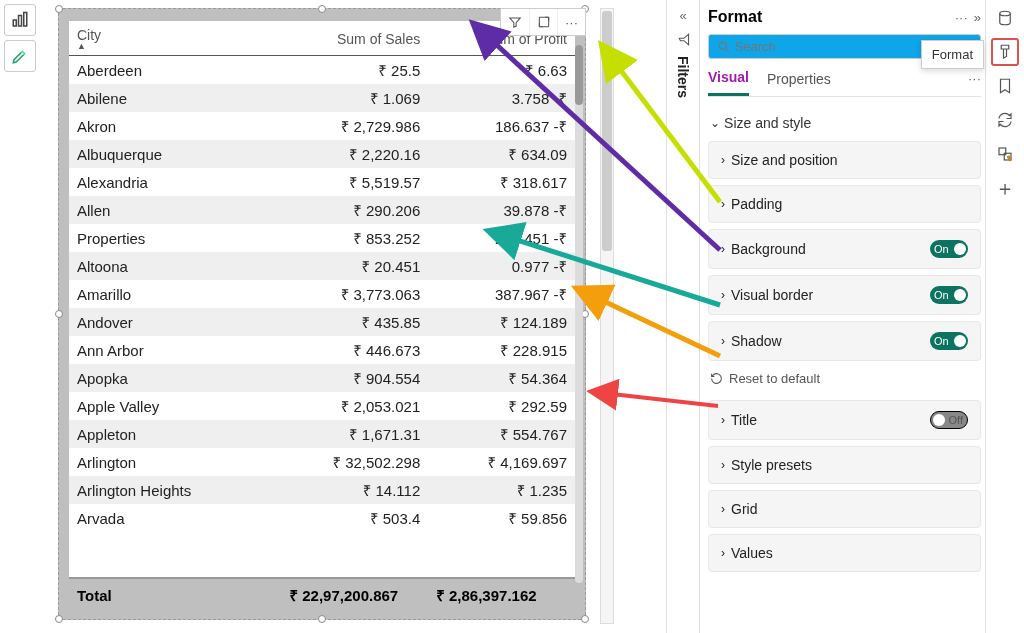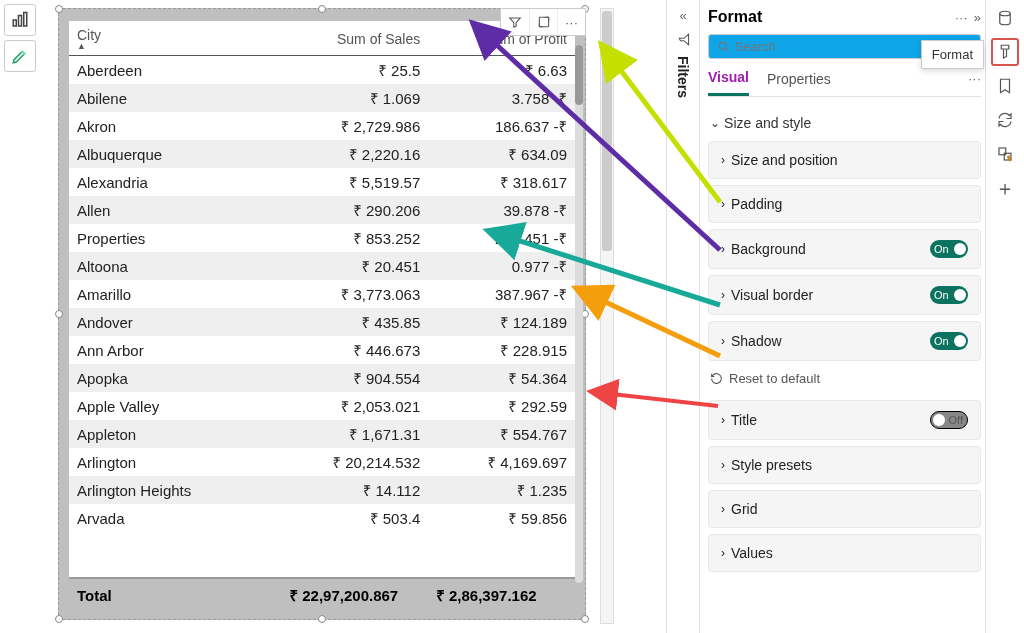--- a/index.html
+++ b/index.html
@@ -358,21 +358,21 @@
               <td class="num" style="width:29%">₹ 2,053.021</td>
               <td class="num" style="width:29%">₹ 292.59</td>
             </tr>
             <tr>
               <td style="width:42%">Appleton</td>
               <td class="num" style="width:29%">₹ 1,671.31</td>
               <td class="num" style="width:29%">₹ 554.767</td>
             </tr>
             <tr>
               <td style="width:42%">Arlington</td>
-              <td class="num" style="width:29%">₹ 20,214.532</td>
+              <td class="num" style="width:29%">₹ 32,502.298</td>
               <td class="num" style="width:29%">₹ 4,169.697</td>
             </tr>
             <tr>
               <td style="width:42%">Arlington Heights</td>
               <td class="num" style="width:29%">₹ 14.112</td>
               <td class="num" style="width:29%">₹ 1.235</td>
             </tr>
             <tr>
               <td style="width:42%">Arvada</td>
               <td class="num" style="width:29%">₹ 503.4</td>

